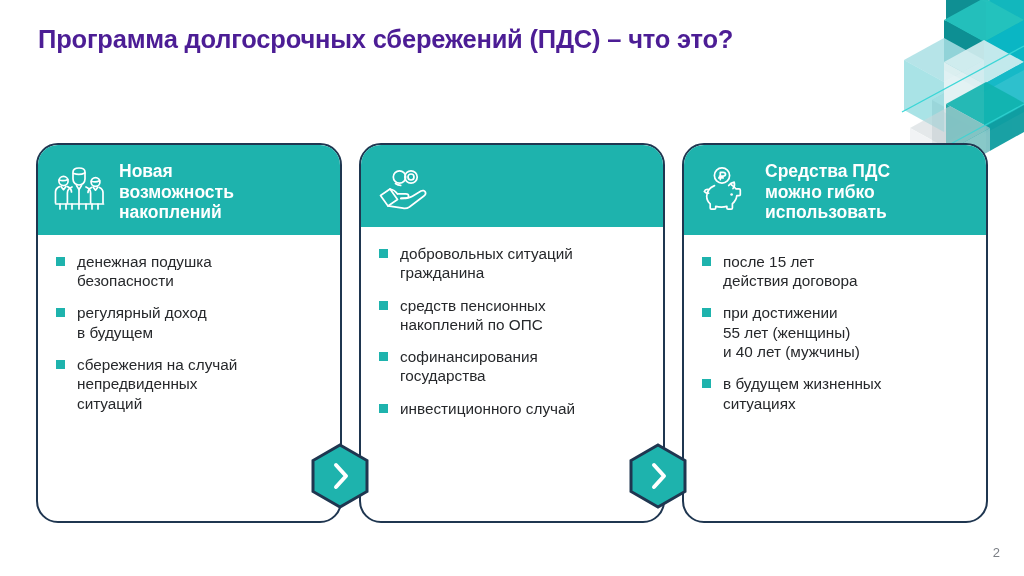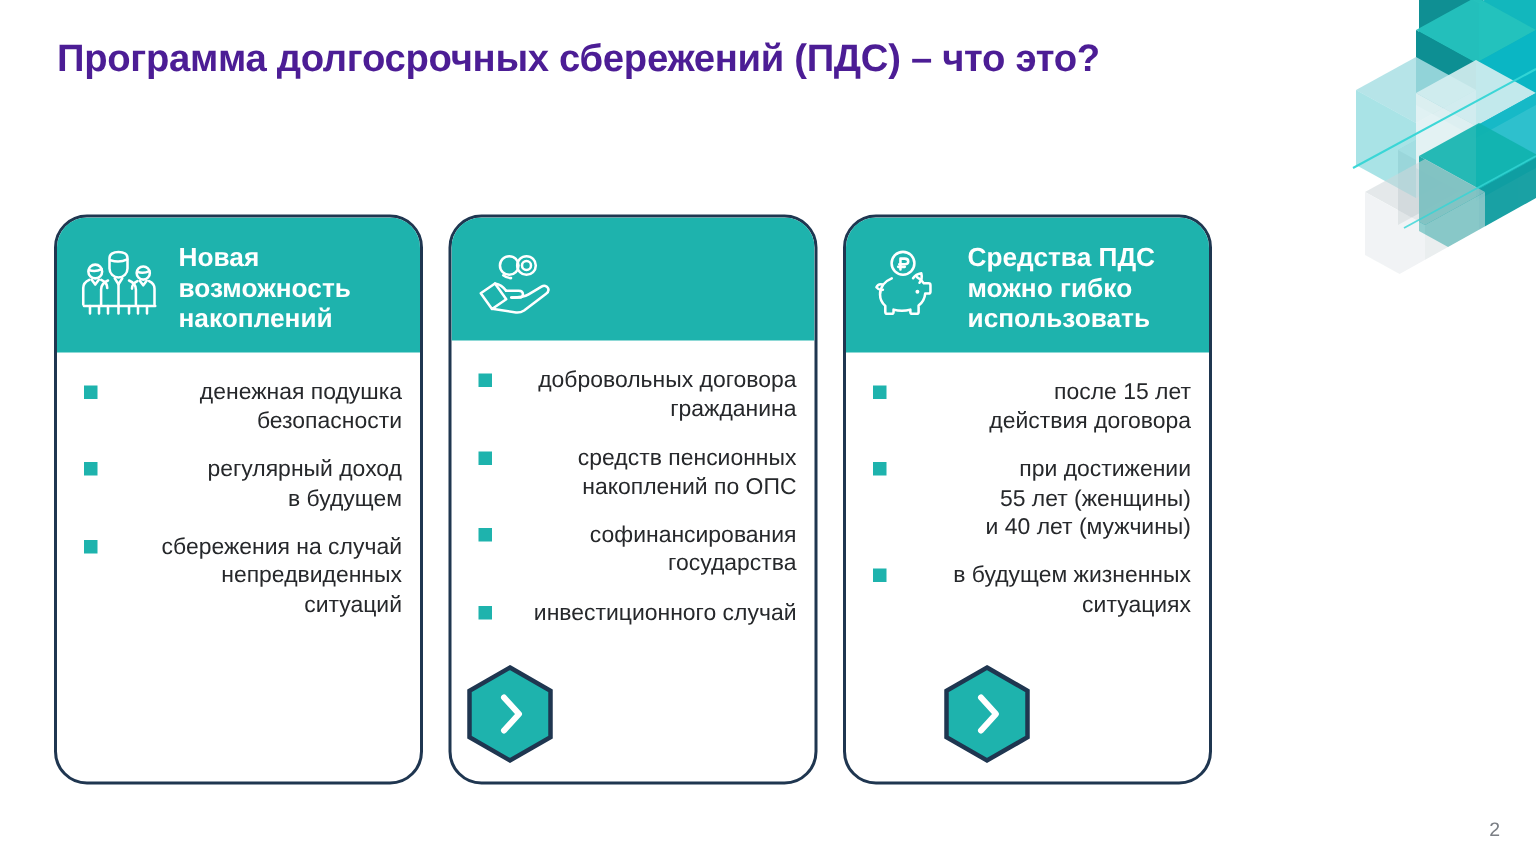--- a/index.html
+++ b/index.html
@@ -36,21 +36,21 @@
     color: #4c1d95;
     letter-spacing: -0.2px;
     line-height: 1.2;
   }
 
   
   .cards {
     position: absolute;
     left: 36px;
     top: 143px;
-    width: 772px;
+    width: 952px;
     height: 380px;
     display: flex;
     gap: 17px;
   }
   .card {
     position: relative;
     flex: 1 1 0;
     border: 2px solid #1f3650;
     border-radius: 22px;
     background: #ffffff;
@@ -86,21 +86,20 @@
     white-space: pre-line;
   }
   .card-body {
     flex: 1 1 auto;
     padding: 17px 12px 10px 16px;
   }
   .bullet-list {
     list-style: none;
     margin: 0;
     padding: 0;
-    text-align: right;
   }
   .bullet-item {
     position: relative;
     padding-left: 23px;
     margin-bottom: 13px;
     font-size: 15.3px;
     line-height: 1.26;
     color: #26282b;
     white-space: pre-line;
   }
@@ -237,21 +236,21 @@
           <path d="M18.5 16.5c1.6 1.3 3.3 1.9 5.2 1.9"></path>
           <path d="M3.5 28.5 13 22l7.5 10.5L11 39z"></path>
           <path d="M13 22c3.2.6 5.6 2.3 7.4 4.8"></path>
           <path d="M20.4 26.8h8.4c1.8 0 2.8 1 2.8 2.3 0 1.4-1 2.3-2.8 2.3h-5"></path>
           <path d="M24.2 31.4c5.2 0 8.4-.4 11.2-2.1l8.6-5.2c1.8-1.1 3.6-.5 4.3.9.7 1.4.2 2.9-1.4 4L32.4 40c-2 1.3-4 1.7-6.4 1.2L11 38.8"></path>
         </svg>
       </span>
     </div>
     <div class="card-body">
       <ul class="bullet-list">
-        <li class="bullet-item">добровольных договора
+        <li class="bullet-item">добровольных ситуаций
 гражданина</li>
         <li class="bullet-item">средств пенсионных
 накоплений по ОПС</li>
         <li class="bullet-item">софинансирования
 государства</li>
         <li class="bullet-item">инвестиционного случай</li>
       </ul>
     </div>
   </div>
 

